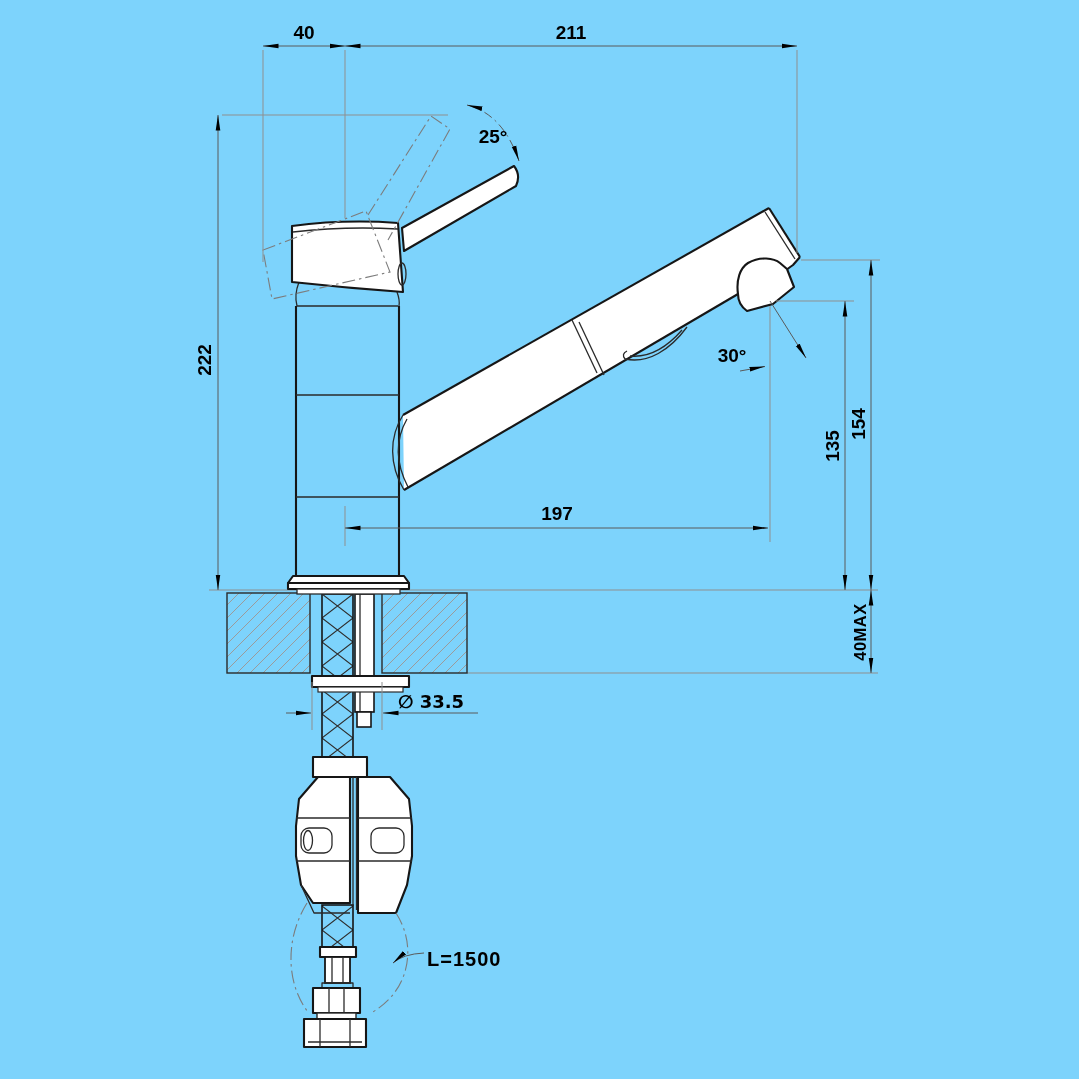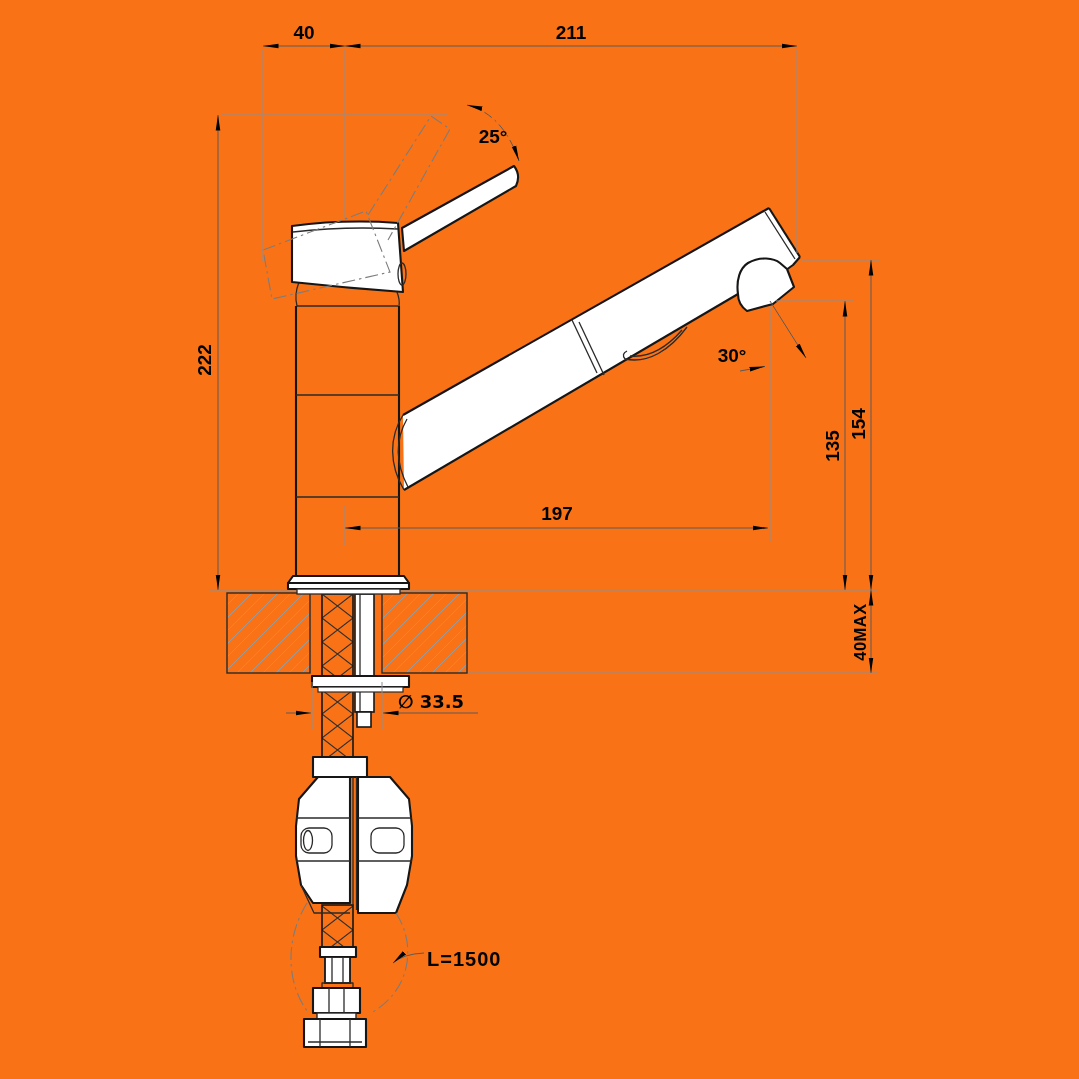--- a/index.html
+++ b/index.html
@@ -1,16 +1,16 @@
 <!DOCTYPE html>
 <html><head>
 <meta charset="utf-8">
 <style>
   html,body{margin:0;padding:0;background:#ffffff;}
-  #stage{width:1079px;height:1079px;position:relative;background:#f97316;overflow:hidden;}
+  #stage{width:1079px;height:1079px;position:relative;background:#7dd3fc;overflow:hidden;}
   svg{display:block;}
   .dt{font-family:"Liberation Sans",sans-serif;font-weight:bold;font-size:19px;fill:#000;}
   .dt-sm{font-family:"Liberation Sans",sans-serif;font-weight:bold;font-size:16.5px;fill:#000;letter-spacing:.5px;}
   .dt-dia{font-family:"DejaVu Sans","Liberation Sans",sans-serif;font-weight:bold;font-size:18px;fill:#000;}
   .dt-hose{font-family:"Liberation Sans",sans-serif;font-weight:bold;font-size:20px;fill:#000;letter-spacing:1px;}
   .obj{stroke:#161616;fill:none;stroke-width:2.1;stroke-linejoin:round;}
   .obj-thin{stroke:#2a2a2a;fill:none;stroke-width:1.3;stroke-linejoin:round;}
   .obj-fill{stroke:#161616;fill:#ffffff;stroke-width:2.1;stroke-linejoin:round;}
   .ext{stroke:#8f8f8f;stroke-width:1;fill:none;}
   .dim{stroke:#5a5a5a;stroke-width:1;fill:none;}

